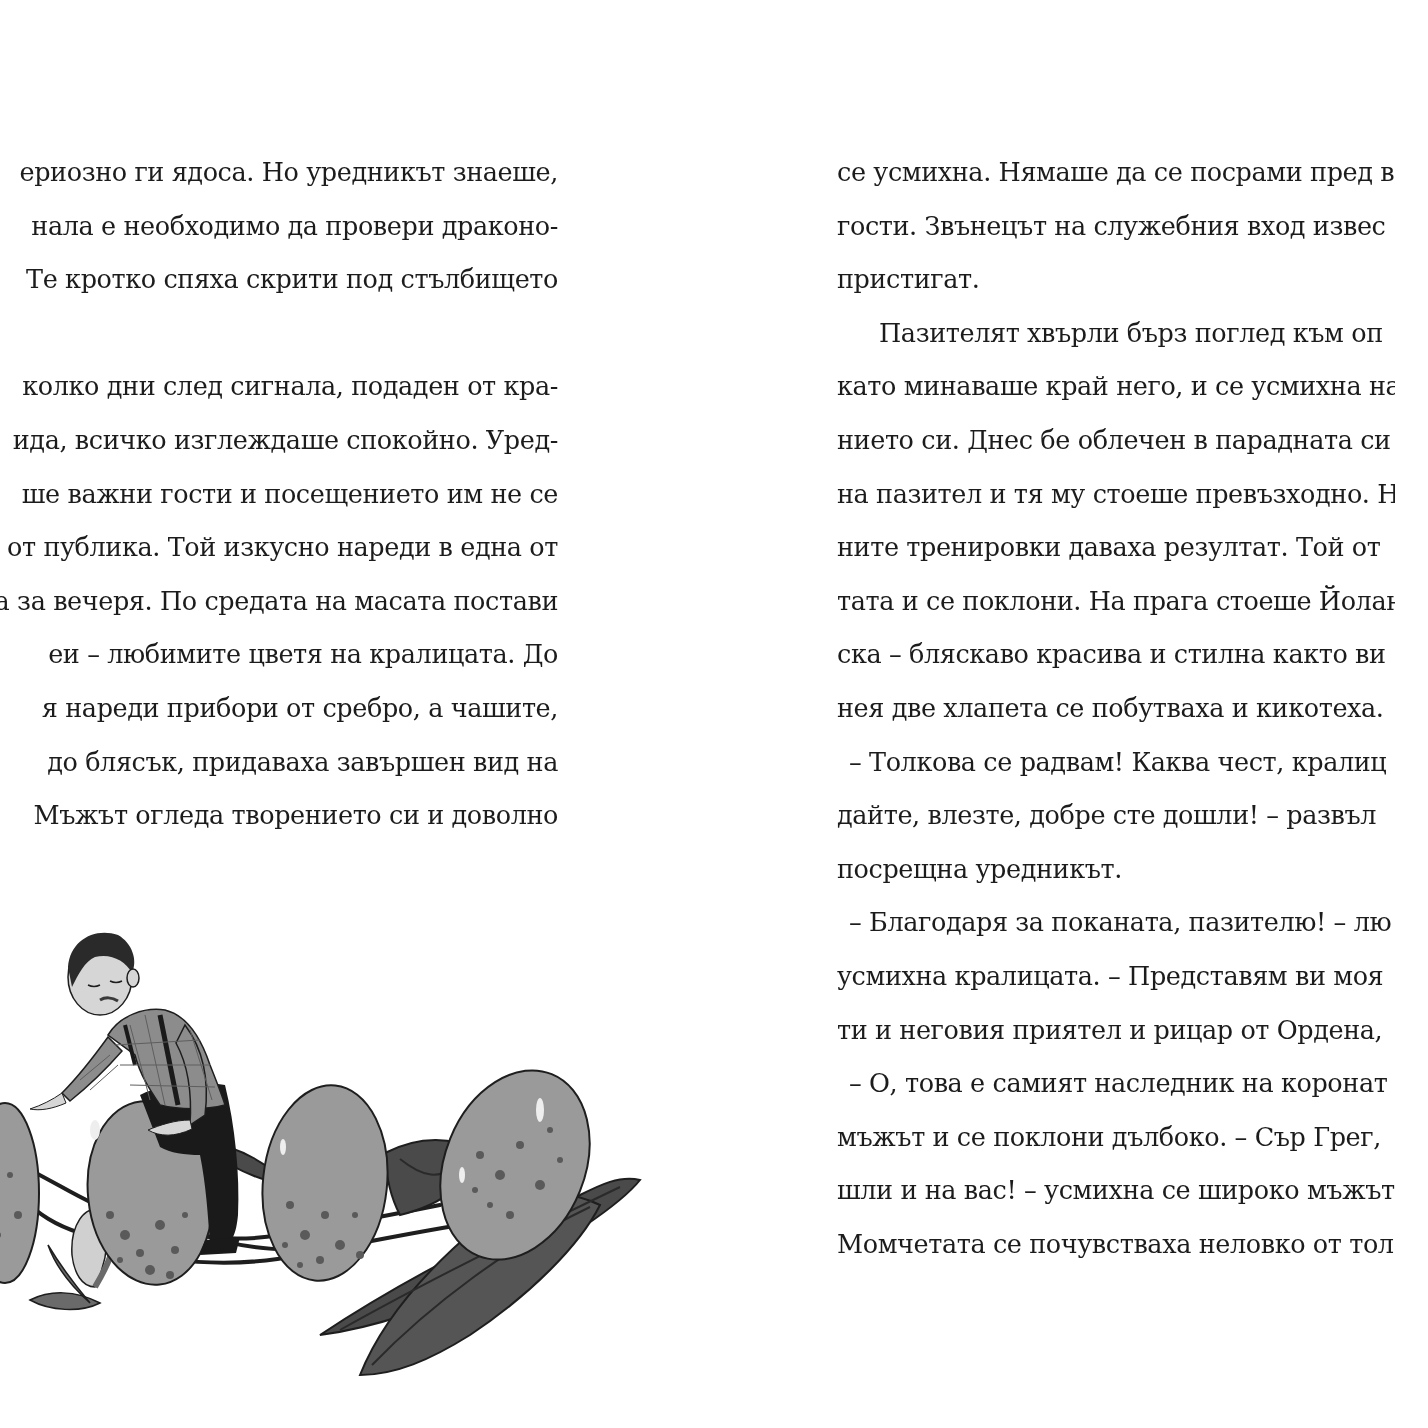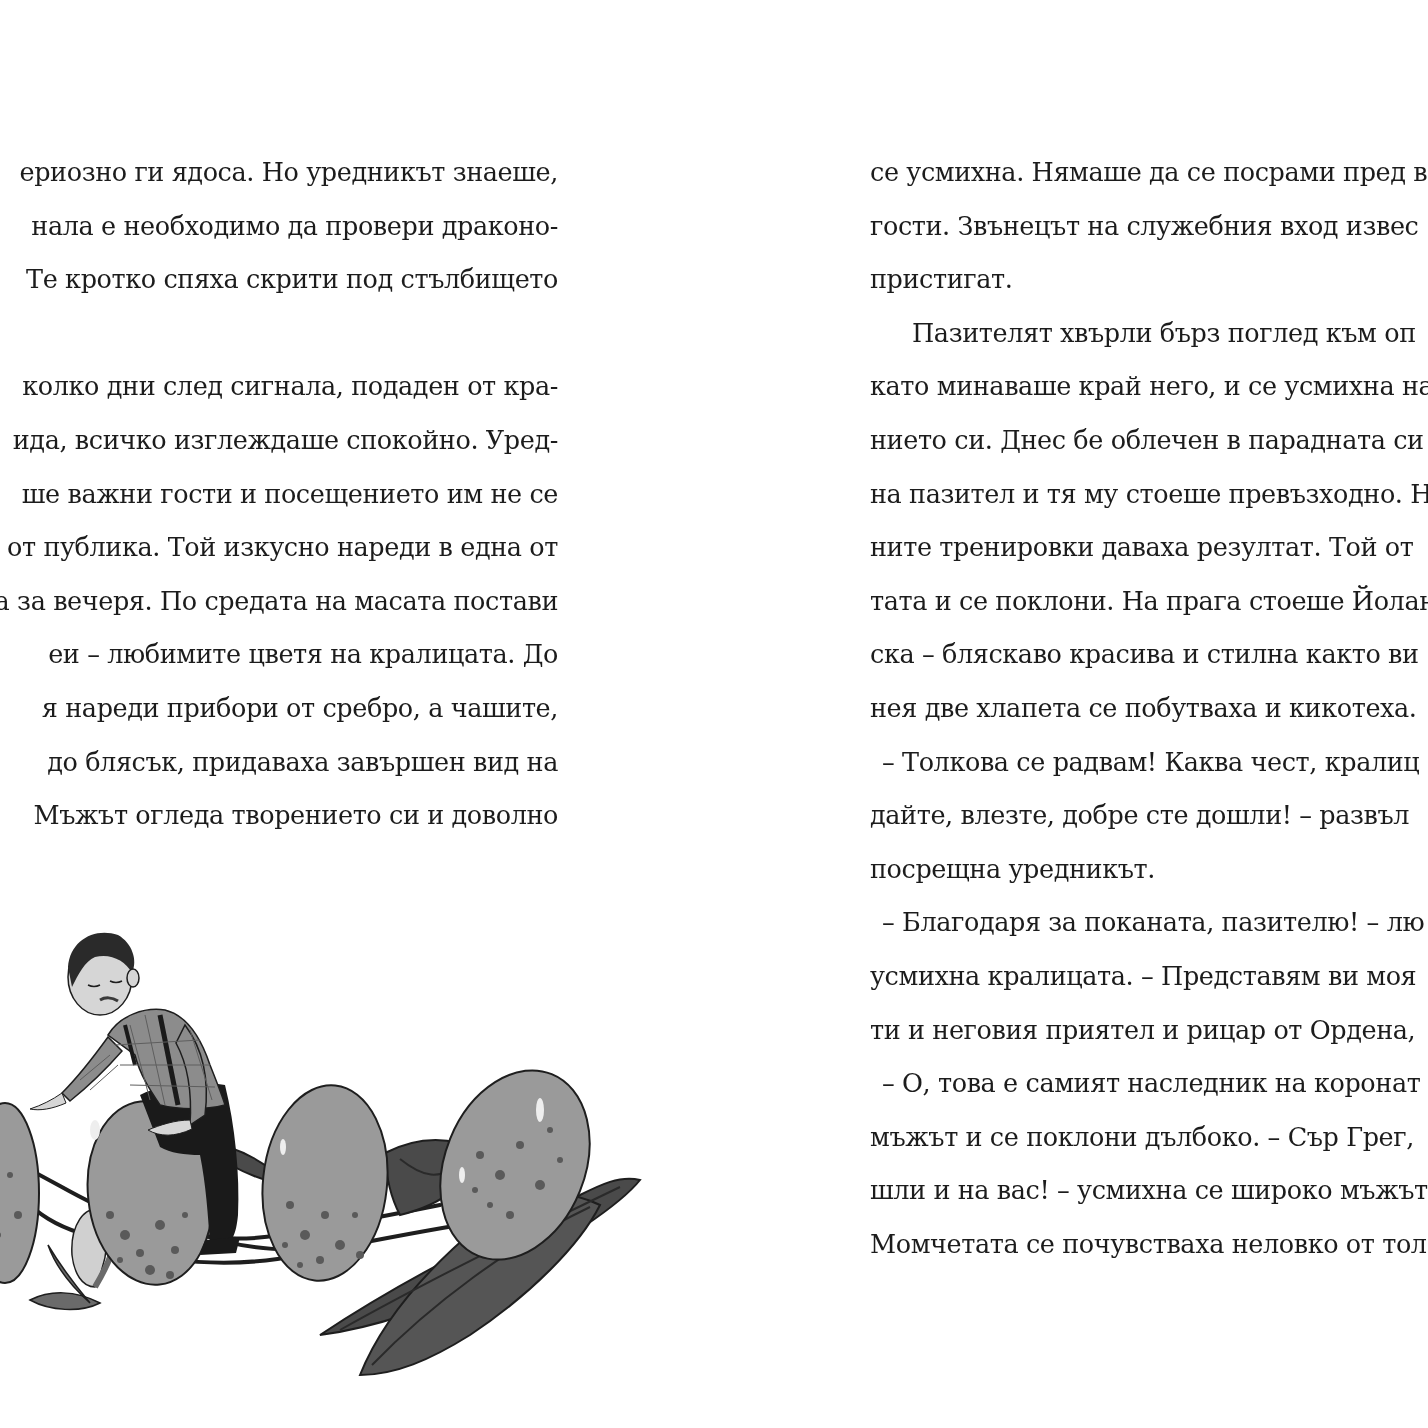--- a/index.html
+++ b/index.html
@@ -15,21 +15,21 @@
       font-family: "DejaVu Serif", "Liberation Serif", serif;
       color: #1c1c1c;
     }
     .page {
       position: absolute;
       top: 0;
       height: 1428px;
       overflow: hidden;
     }
     .page-left { left: 0; width: 714px; }
-    .page-right { left: 714px; width: 714px; }
+    .page-right { left: 681px; width: 714px; }
 
     .text-column {
       position: absolute;
       top: 146px;
     }
     .page-left .text-column {
       right: 156px;
       text-align: right;
       white-space: nowrap;
     }

